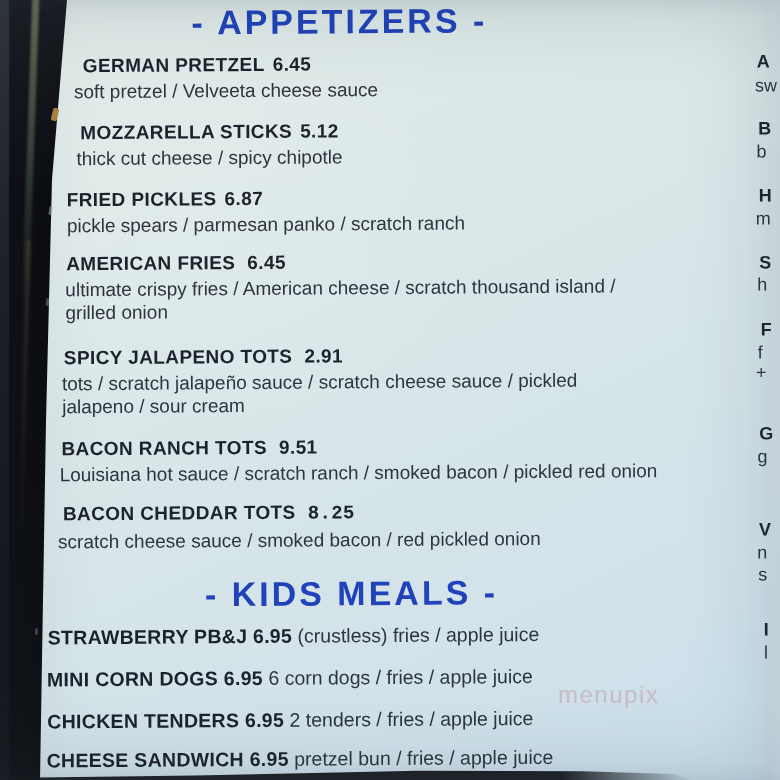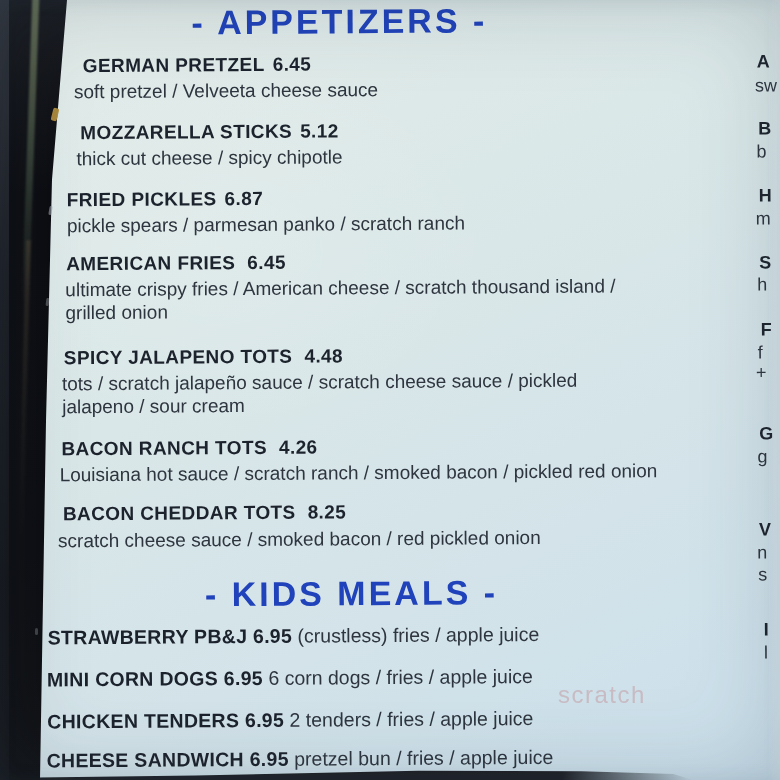--- a/index.html
+++ b/index.html
@@ -78,32 +78,32 @@
       <div class="item-desc" style="margin-top:3px;">pickle spears / parmesan panko / scratch ranch</div>
     </div>
 
     <div class="app-item" style="left:67px;top:251px;">
       <div class="item-name"><span>AMERICAN FRIES</span><span class="price" style="margin-left:12px;">6.45</span></div>
       <div class="item-desc" style="margin-left:-1px;margin-top:3px;">ultimate crispy fries / American cheese / scratch thousand island /</div>
       <div class="item-desc" style="margin-left:-1px;">grilled onion</div>
     </div>
 
     <div class="app-item" style="left:64px;top:345px;">
-      <div class="item-name"><span>SPICY JALAPENO TOTS</span><span class="price" style="margin-left:12px;">4.48</span></div>
+      <div class="item-name"><span>SPICY JALAPENO TOTS</span><span class="price" style="margin-left:12px;">2.91</span></div>
       <div class="item-desc" style="margin-left:-2px;margin-top:3px;">tots / scratch jalapeño sauce / scratch cheese sauce / pickled</div>
       <div class="item-desc" style="margin-left:-2px;">jalapeno / sour cream</div>
     </div>
 
     <div class="app-item" style="left:61px;top:436px;">
-      <div class="item-name"><span>BACON RANCH TOTS</span><span class="price" style="margin-left:12px;">4.26</span></div>
+      <div class="item-name"><span>BACON RANCH TOTS</span><span class="price" style="margin-left:12px;">9.51</span></div>
       <div class="item-desc" style="margin-left:-2px;margin-top:3px;">Louisiana hot sauce / scratch ranch / smoked bacon / pickled red onion</div>
     </div>
 
     <div class="app-item" style="left:62px;top:501px;">
-      <div class="item-name"><span>BACON CHEDDAR TOTS</span><span class="price" style="margin-left:12px;">8.25</span></div>
+      <div class="item-name"><span>BACON CHEDDAR TOTS</span><span class="price" style="margin-left:12px;font-family:Liberation Mono, monospace;">8.25</span></div>
       <div class="item-desc" style="margin-left:-5px;margin-top:4px;">scratch cheese sauce / smoked bacon / red pickled onion</div>
     </div>
 
     <div class="section-title" style="left:62px;top:574px;width:576px;">- KIDS MEALS -</div>
 
     <div class="kids-line" style="left:46px;top:624px;">
       <span class="kname">STRAWBERRY PB&amp;J 6.95</span>
       <span class="kdesc">(crustless) fries / apple juice</span>
     </div>
     <div class="kids-line" style="left:45px;top:666px;">
@@ -139,21 +139,21 @@
     <div class="frag s" style="left:757px;top:449px;">g</div>
 
     <div class="frag b" style="left:758px;top:522px;">V</div>
     <div class="frag s" style="left:756px;top:545px;">n</div>
     <div class="frag s" style="left:757px;top:567px;">s</div>
 
     <div class="frag b" style="left:762px;top:622px;">I</div>
     <div class="frag s" style="left:762px;top:645px;">l</div>
   </div>
 
-  <div class="watermark">scratch</div>
+  <div class="watermark">menupix</div>
 
   <div class="left-bar"></div>
   <div class="left-outer"></div>
   <div class="streak-green"></div>
   <div class="streak-brown"></div>
   <div class="speck speck1"></div>
   <div class="speck speck2"></div>
   <div class="speck speck3"></div>
   <div class="speck speck4"></div>
   <div class="bottom-strip"></div>

